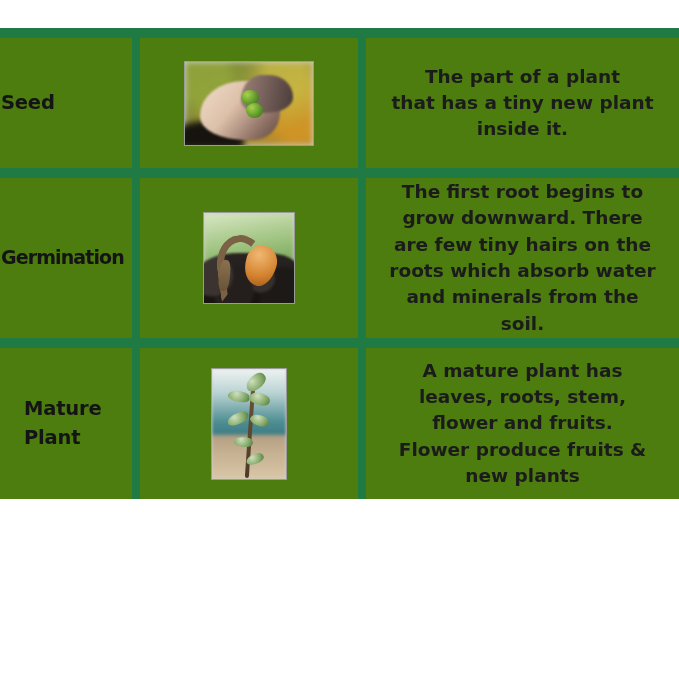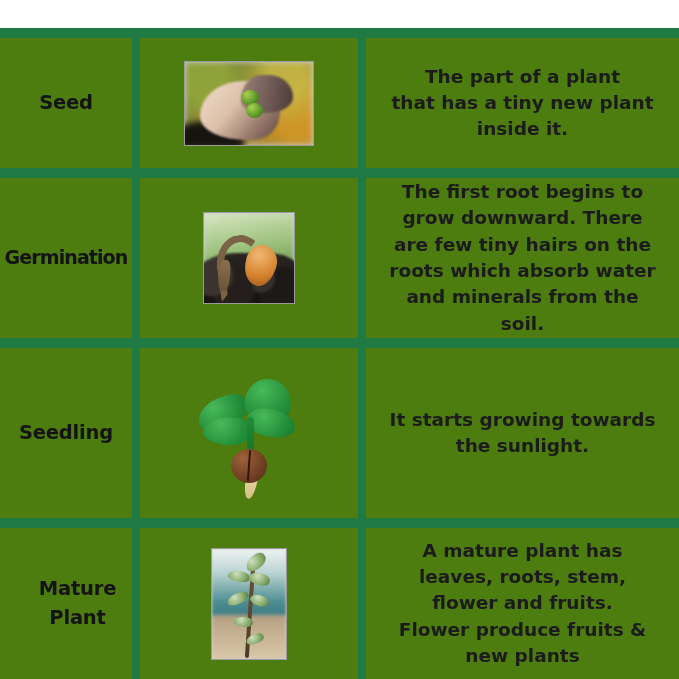--- a/index.html
+++ b/index.html
@@ -57,21 +57,21 @@
   .row-seed        td { height: 130px; }
   .row-germination td { height: 160px; }
   .row-seedling    td { height: 170px; }
   .row-mature      td { height: 151px; }
 
   
   .stage-label {
     font-size: 19.5px;
     font-weight: bold;
     color: #141414;
-    text-align: center;
+    text-align: left;
     line-height: 1.45;
     letter-spacing: -0.2px;
     padding: 0 1px;
   }
   .stage-label.tight { letter-spacing: -0.9px; font-size: 19px; }
 
   .desc-text {
     font-size: 18.5px;
     font-weight: bold;
     color: #1b1b1b;
@@ -287,43 +287,20 @@
         <td class="cell-desc">
           <div class="desc-text">The first root begins to
 grow downward. There
 are few tiny hairs on the
 roots which absorb water
 and minerals from the
 soil.</div>
         </td>
       </tr>
 
-      <tr class="row-seedling">
-        <td class="cell-stage">
-          <div class="stage-label">Seedling</div>
-        </td>
-        <td class="cell-image">
-          <div class="img-wrap">
-            <div class="seedling-art">
-              <div class="sd-leaf sd-leaf-l1"></div>
-              <div class="sd-leaf sd-leaf-r1"></div>
-              <div class="sd-leaf sd-leaf-l2"></div>
-              <div class="sd-leaf sd-leaf-r2"></div>
-              <div class="sd-stem"></div>
-              <div class="sd-root"></div>
-              <div class="sd-seed"></div>
-              <div class="sd-seed-split"></div>
-            </div>
-          </div>
-        </td>
-        <td class="cell-desc">
-          <div class="desc-text">It starts growing towards
-the sunlight.</div>
-        </td>
-      </tr>
 
       <tr class="row-mature">
         <td class="cell-stage">
           <div class="stage-label" style="white-space: pre-line; padding-left: 24px;">Mature
 Plant</div>
         </td>
         <td class="cell-image">
           <div class="img-wrap">
             <div class="photo photo-mature">
               <div class="mp-sky"></div>

